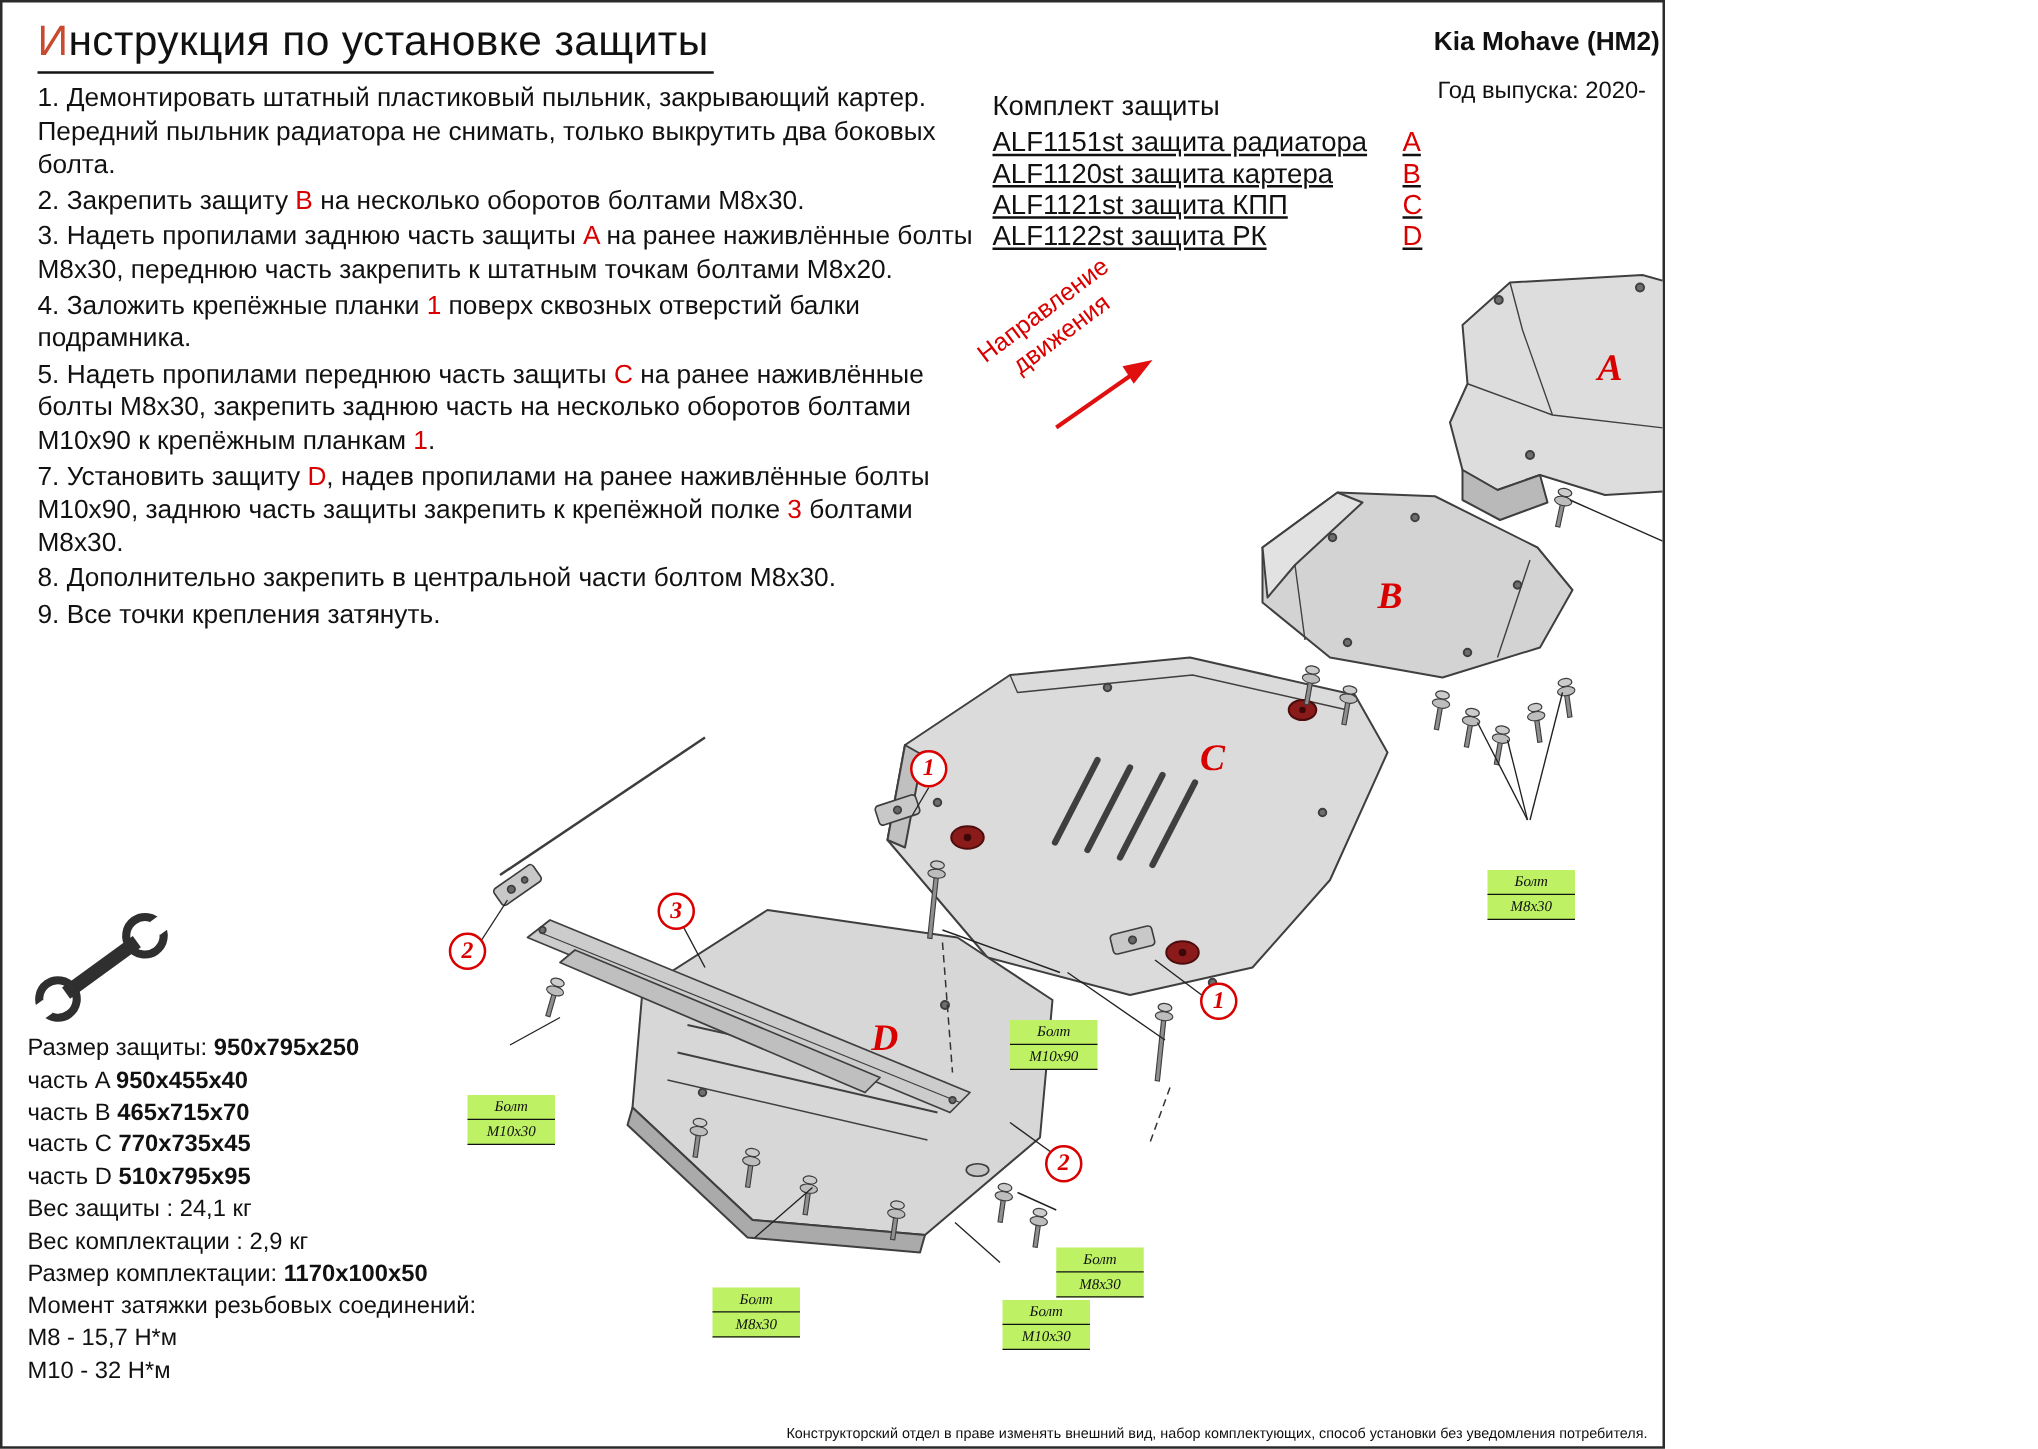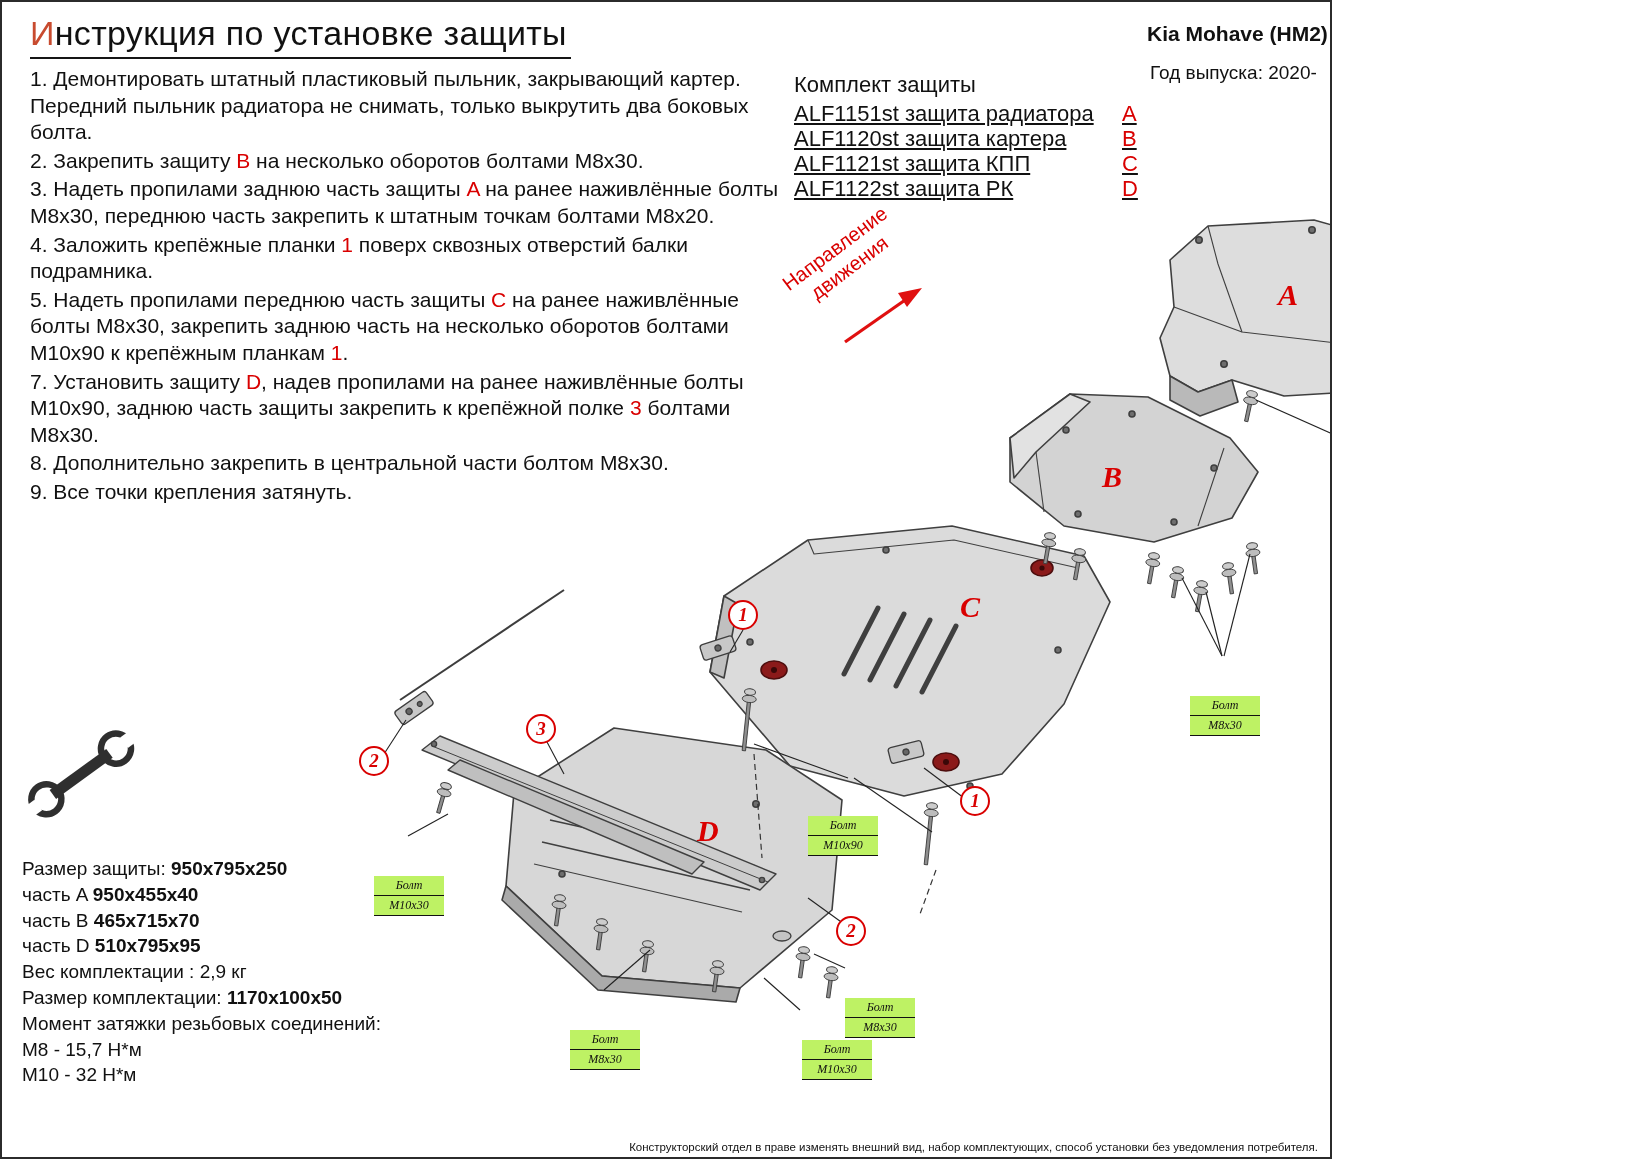--- a/index.html
+++ b/index.html
@@ -30,21 +30,21 @@
 
   .overlay { position:absolute; inset:0; pointer-events:none; }
   .part-letter { position:absolute; font-family:"Liberation Serif", serif; font-style:italic; font-weight:bold; font-size:30px; color:var(--accent); }
   .circ { position:absolute; width:30px; height:30px; border:2px solid var(--accent); border-radius:50%; background:#fff;
           color:var(--accent); font-family:"Liberation Serif", serif; font-style:italic; font-weight:bold; font-size:19px;
           display:flex; align-items:center; justify-content:center; }
   .callout { position:absolute; width:70px; font-family:"Liberation Serif", serif; font-style:italic; font-size:12px;
              text-align:center; background:#bef264; line-height:18px;margin-top:38px; }
   .co-line { border-bottom:1.2px solid #111; padding:0 2px 1px 2px; }
 
-  .specs { position:absolute; left:20px; top:854px; font-size:19px; line-height:25.8px; }
+  .specs { position:absolute; left:20px; top:824px; font-size:19px; line-height:25.8px; }
   .spec-row b { font-weight:bold; }
 
   .footer { position:absolute; right:12px; bottom:4px; font-size:11.5px; color:#111; }
 </style>
 </head>
 <body>
 
 <div class="page">
 
   <svg class="diagram" viewBox="0 0 1630 1159">
@@ -284,21 +284,23 @@
       <div class="callout" style="left: 800px; top: 1000px;">
         <div class="co-line">Болт</div>
         <div class="co-line">М10х30</div>
       </div>
     </div>
 
   <div class="specs">
       <div class="spec-row"><span>Размер защиты: </span><b>950х795х250</b></div>
       <div class="spec-row"><span>часть A </span><b>950х455х40</b></div>
       <div class="spec-row"><span>часть B </span><b>465х715х70</b></div>
+      <div class="spec-row"><span>часть C </span><b>770х735х45</b></div>
       <div class="spec-row"><span>часть D </span><b>510х795х95</b></div>
+      <div class="spec-row"><span>Вес защиты : 24,1 кг</span></div>
       <div class="spec-row"><span>Вес комплектации : 2,9 кг</span></div>
       <div class="spec-row"><span>Размер комплектации: </span><b>1170х100х50</b></div>
       <div class="spec-row"><span>Момент затяжки резьбовых соединений:</span></div>
       <div class="spec-row"><span>М8 - 15,7 Н*м</span></div>
       <div class="spec-row"><span>М10 - 32 Н*м</span></div>
     </div>
 
   <div class="footer">Конструкторский отдел в праве изменять внешний вид, набор комплектующих, способ установки без уведомления потребителя.</div>
 </div>
 

